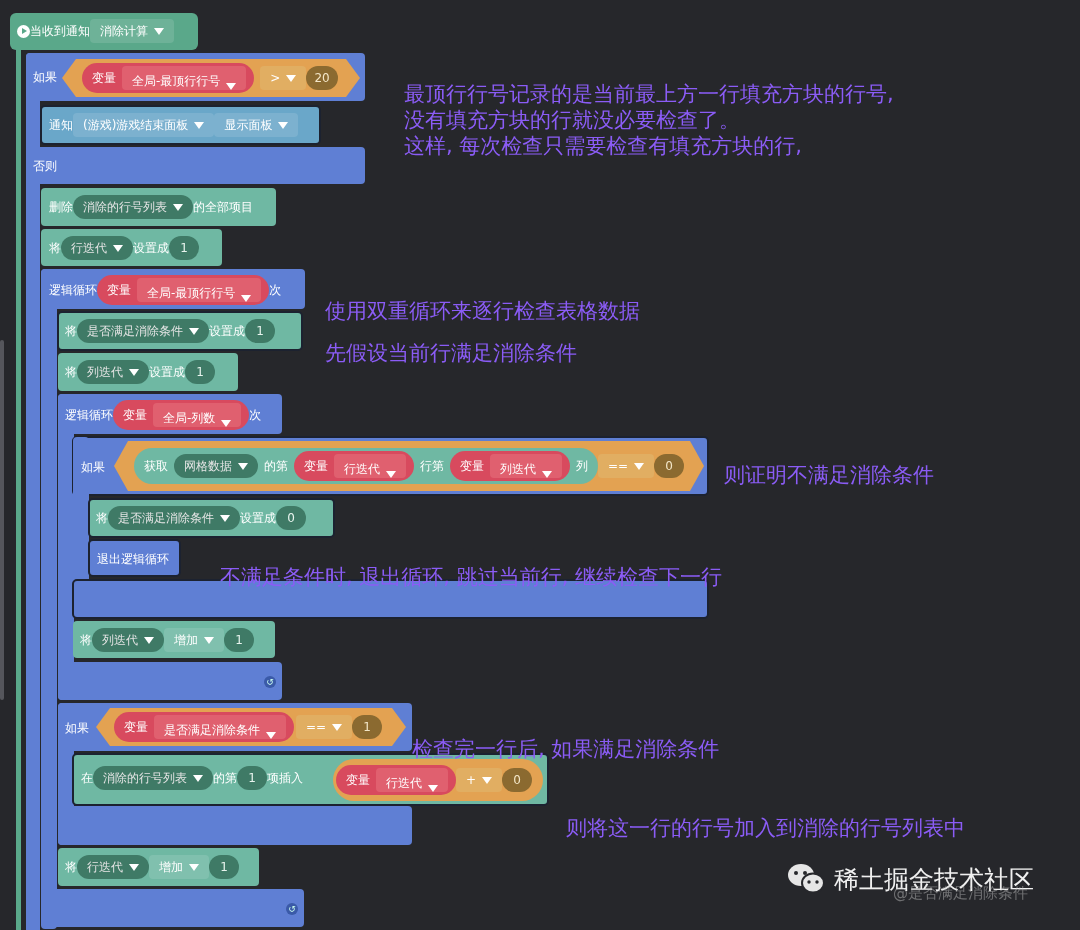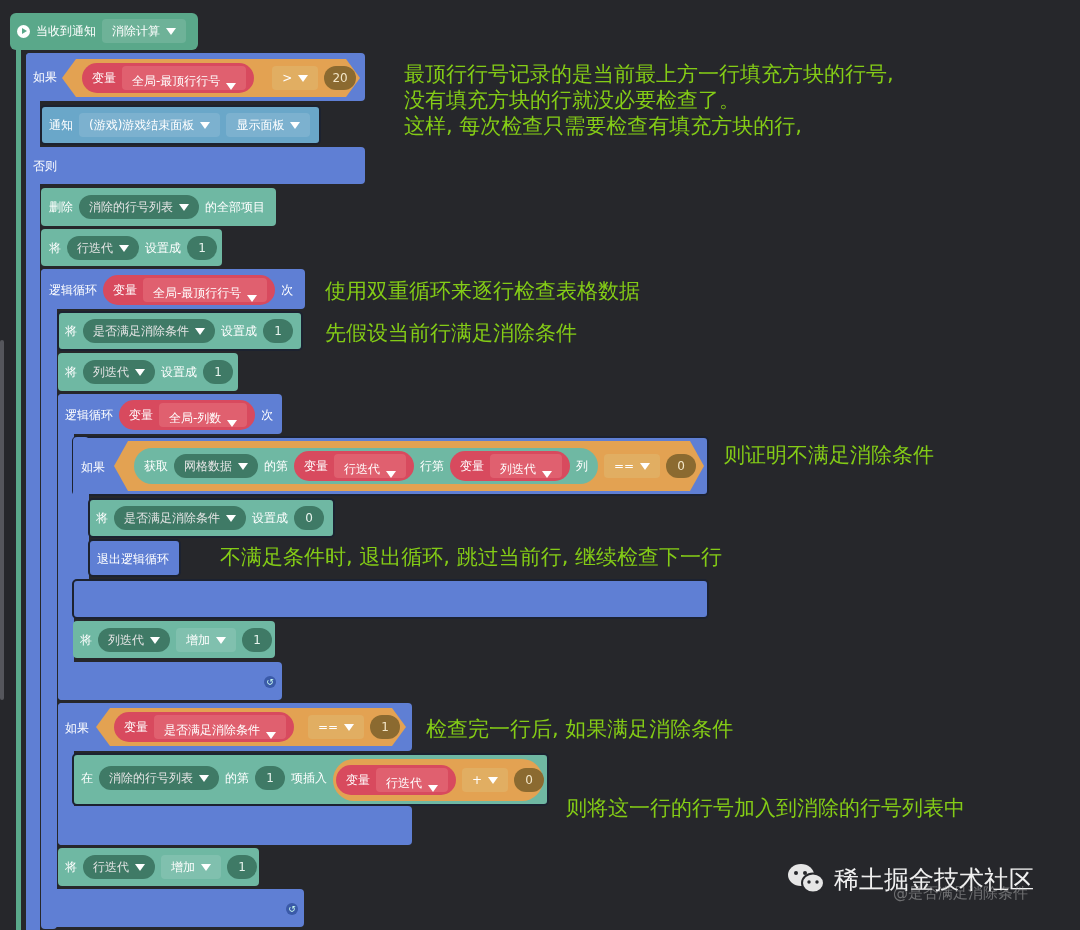--- a/index.html
+++ b/index.html
@@ -5,32 +5,32 @@
   * { box-sizing: border-box; margin: 0; padding: 0; }
   html, body { width: 1080px; height: 930px; overflow: hidden; }
   body { background: #26272b; font-family: "DejaVu Sans", "Liberation Sans", sans-serif; color: #fff; position: relative; }
   .abs { position: absolute; }
   .blk { position: absolute; border-radius: 4px; }
   .blue { background: #5f7fd4; }
   .green { background: #6fb8a3; }
   .hatgreen { background: #5aa88a; }
   .notify { background: #6aa7c9; }
   .outline { outline: 2px solid #1c2230; outline-offset: -1px; }
-  .row { position: absolute; display: flex; align-items: center; gap: 6px; font-size: 12px; color: #fff; white-space: nowrap; }
+  .row { position: absolute; display: flex; align-items: center; font-size: 12px; color: #fff; white-space: nowrap; }
   .pill { display: inline-flex; align-items: center; gap: 6px; height: 24px; padding: 0 10px; border-radius: 12px; background: #3f7a66; color: #e5e5e5; font-size: 12px; }
   .num { display: inline-flex; align-items: center; justify-content: center; min-width: 30px; height: 24px; padding: 0 8px; border-radius: 12px; background: #3f7a66; color: #e8f4ee; font-size: 12px; }
   .num.brown { background: #8b6a30; color: #f3e6c8; }
   .varpill { display: inline-flex; align-items: center; gap: 6px; height: 30px; padding: 0 8px 0 10px; border-radius: 15px; background: #d84a5e; color: #fff; font-size: 12px; }
   .varpill .inner { display: inline-flex; align-items: flex-end; gap: 6px; height: 24px; padding: 0 10px; border-radius: 4px; background: #e0606f; }
   .dd { display: inline-flex; align-items: center; gap: 6px; height: 24px; padding: 0 10px; border-radius: 4px; background: rgba(255,255,255,0.12); font-size: 12px; }
   .dd.gold { background: #e1ae62; color: #fff; }
   .tri { display: inline-block; width: 0; height: 0; border-left: 5px solid transparent; border-right: 5px solid transparent; border-top: 7px solid #fff; }
   .hex { position: absolute; background: #e3a252; clip-path: polygon(14px 0, calc(100% - 14px) 0, 100% 50%, calc(100% - 14px) 100%, 14px 100%, 0 50%); }
   .getpill { display: inline-flex; align-items: center; gap: 6px; height: 36px; padding: 0 10px; border-radius: 18px; background: #6fb8a3; font-size: 12px; color: #fff; }
-  .ann { position: absolute; color: #84cc16; font-size: 21px; line-height: 26px; white-space: nowrap; }
+  .ann { position: absolute; color: #8b5cf6; font-size: 21px; line-height: 26px; white-space: nowrap; margin-top: 20px; }
   .loop-icon { display: inline-flex; width: 12px; height: 12px; border-radius: 50%; background: #3a5aa8; color: #cfe; font-size: 9px; align-items: center; justify-content: center; }
   .play-icon { display: inline-flex; width: 13px; height: 13px; border-radius: 50%; background: #fff; align-items: center; justify-content: center; }
   .play-icon::after { content: ""; border-left: 5px solid #5aa88a; border-top: 3px solid transparent; border-bottom: 3px solid transparent; margin-left: 1px; }
 </style>
 </head>
 <body>
 
 <div class="abs" style="left:0;top:340px;width:4px;height:360px;background:#55565c;border-radius:2px;"></div>
 
 <div class="abs" style="left:16px;top:48px;width:5px;height:882px;background:#5aa88a;"></div>
@@ -302,21 +302,21 @@
   <div>最顶行行号记录的是当前最上方一行填充方块的行号,</div>
   <div>没有填充方块的行就没必要检查了。</div>
   <div>这样, 每次检查只需要检查有填充方块的行,</div>
 </div>
 <div class="ann" style="left:325px;top:278px;">使用双重循环来逐行检查表格数据</div>
 <div class="ann" style="left:325px;top:320px;">先假设当前行满足消除条件</div>
 <div class="ann" style="left:724px;top:442px;">
   <div>则证明不满足消除条件</div>
 </div>
 <div class="ann" style="left:220px;top:544px;">不满足条件时, 退出循环, 跳过当前行, 继续检查下一行</div>
-<div class="ann" style="left:426px;top:716px;">检查完一行后, 如果满足消除条件</div>
+<div class="ann" style="left:412px;top:716px;">检查完一行后, 如果满足消除条件</div>
 <div class="ann" style="left:566px;top:795px;">则将这一行的行号加入到消除的行号列表中</div>
 
 <div class="abs" style="left:786px;top:862px;display:flex;align-items:center;gap:6px;">
   <svg width="42" height="34" viewBox="0 0 42 34">
     <ellipse cx="15" cy="13" rx="13" ry="11" fill="#e6e6e6"></ellipse>
     <circle cx="10" cy="11" r="2" fill="#26272b"></circle>
       <circle cx="19" cy="11" r="2" fill="#26272b"></circle>
     <ellipse cx="27" cy="21" rx="11" ry="9.5" fill="#e6e6e6" stroke="#26272b" stroke-width="2"></ellipse>
     <circle cx="23" cy="20" r="1.7" fill="#26272b"></circle>
       <circle cx="31" cy="20" r="1.7" fill="#26272b"></circle>

